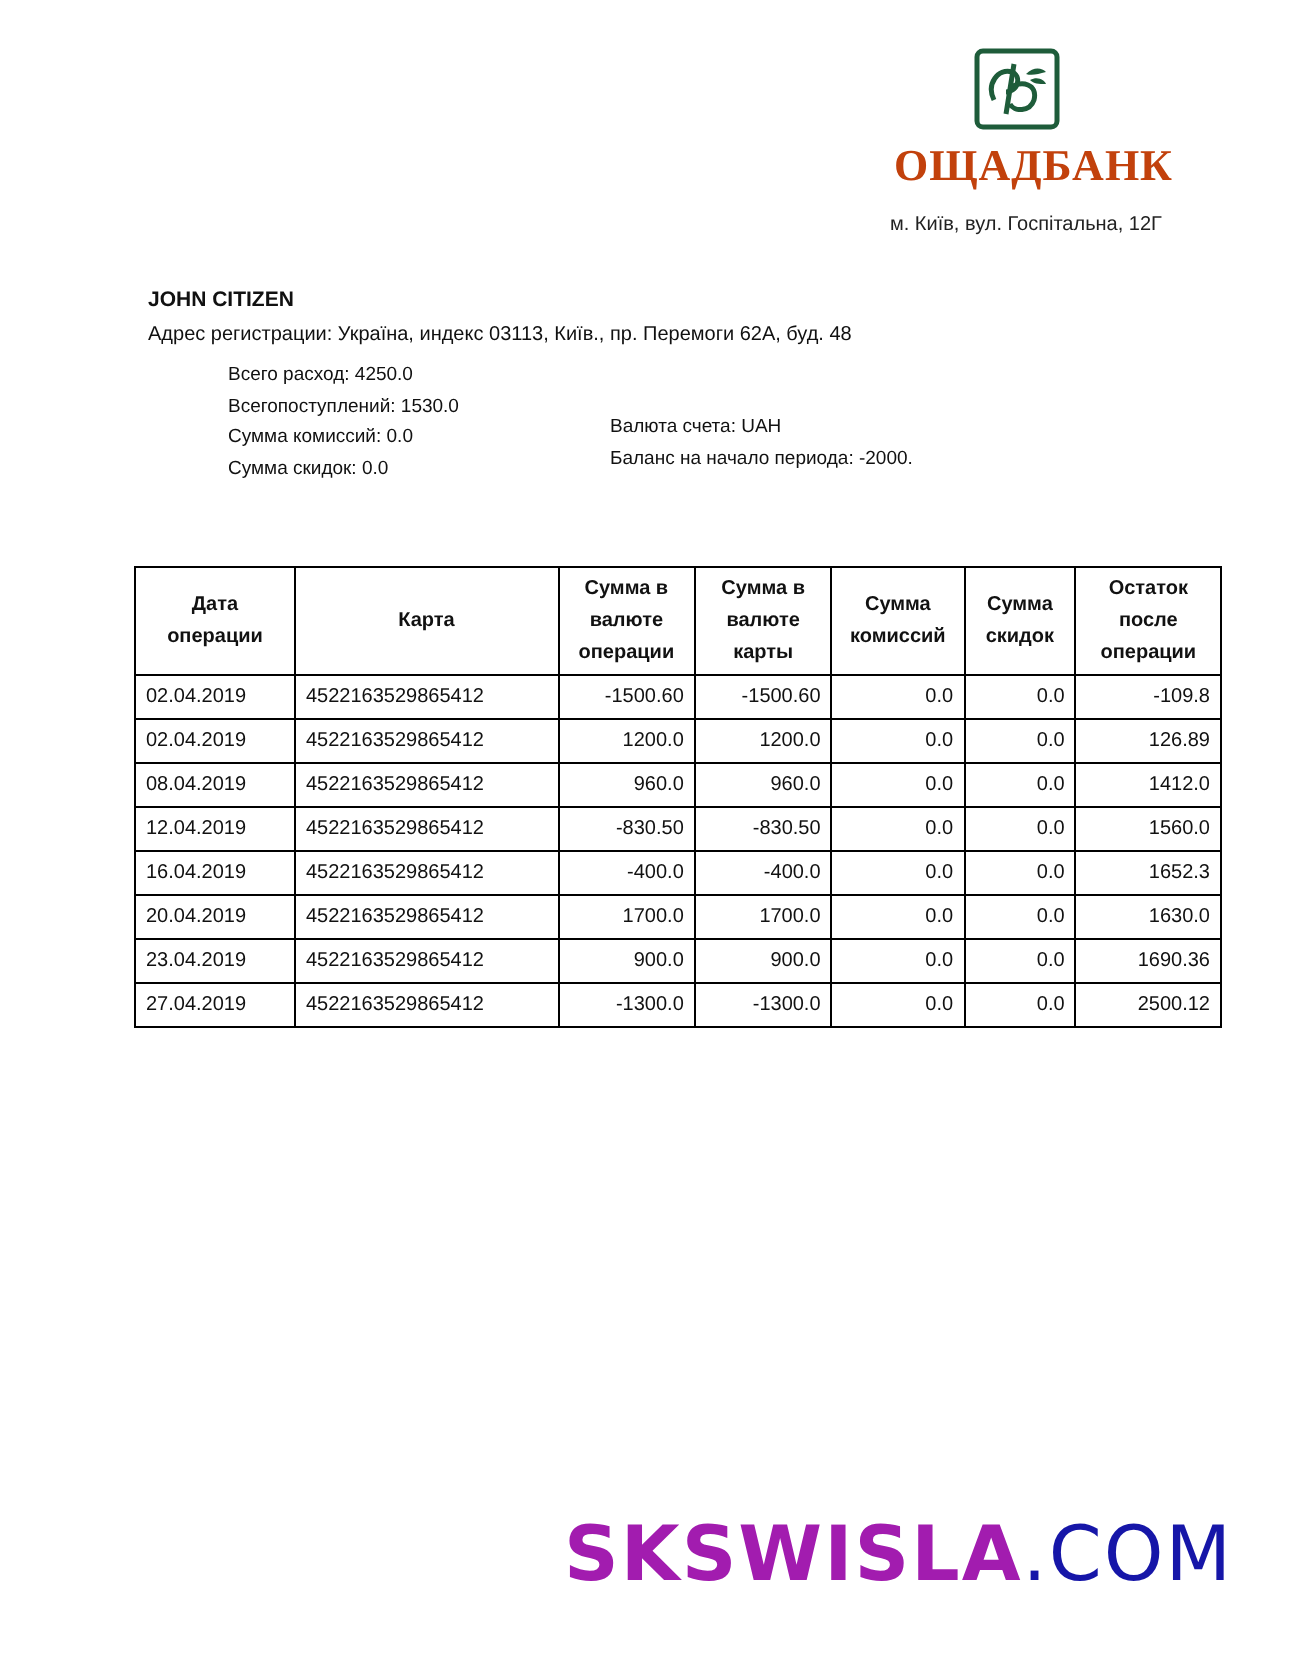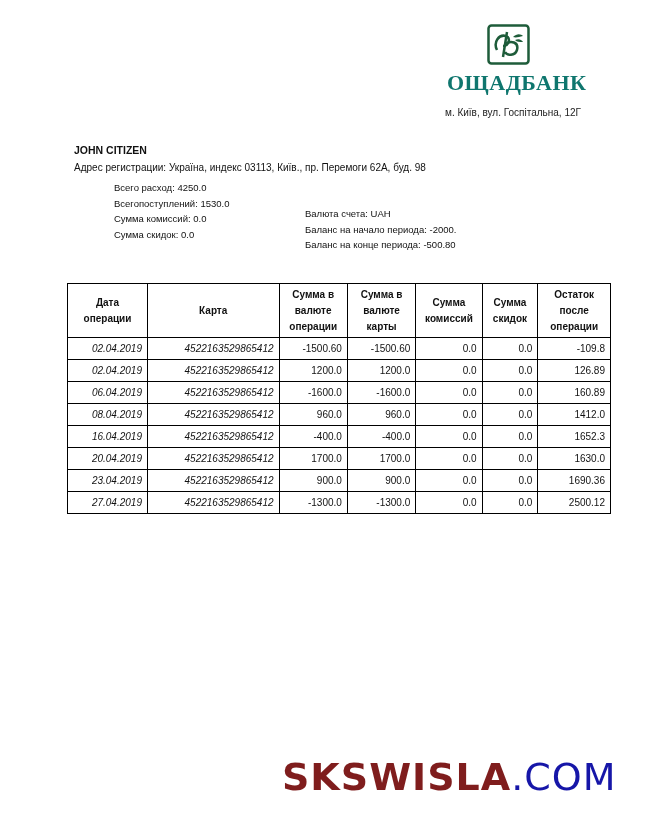--- a/index.html
+++ b/index.html
@@ -1,66 +1,65 @@
 <!DOCTYPE html>
 <html><head>
 <meta charset="utf-8">
 <style>
   html, body { margin:0; padding:0; background:#ffffff; }
   body { width:645px; height:839px; position:relative; overflow:hidden;
          font-family:"Liberation Sans", "DejaVu Sans", sans-serif; color:#111; }
   .logo-box { position:absolute; left:487px; top:24px; width:43px; height:41px; }
   .bank-name { position:absolute; left:447px; top:70px; font-family:"Liberation Serif", serif;
-               font-weight:bold; font-size:22px; color:#0f766e; letter-spacing:0.5px; }
+               font-weight:bold; font-size:22px; color:#c2410c; letter-spacing:0.5px; }
   .bank-address { position:absolute; left:445px; top:107px; font-size:10px; color:#222; }
   .client { position:absolute; left:74px; top:122px; font-size:10px; line-height:17px;margin-top:20px; }
   .client .name { font-weight:bold; font-size:10.5px; }
   .summary-left { position:absolute; left:74px; top:180px; font-size:9.5px; line-height:15.5px;margin-left:40px; }
   .summary-right { position:absolute; left:305px; top:180px; font-size:9.5px; line-height:15.5px;margin-top:26px; }
   table.ops { position:absolute; left:67px; top:283px; width:544px; border-collapse:collapse;
               font-size:10px; }
   table.ops th, table.ops td { border:1px solid #000; padding:0 5px; }
   table.ops th { font-weight:bold; text-align:center; height:53px; line-height:16px; vertical-align:middle; }
   table.ops td { height:21px; text-align:right; }
-  table.ops td.c-date, table.ops td.c-card { text-align:right;font-style:italic; }
+  table.ops td.c-date, table.ops td.c-card { text-align:left; }
   .watermark { position:absolute; left:282px; top:755px; font-size:38px; font-weight:bold;
                font-family:"DejaVu Sans", sans-serif; letter-spacing:1px; }
-  .wm-red { color:#7f1d1d; }
+  .wm-red { color:#a21caf; }
   .wm-blue { color:#1616a8; font-weight:normal; }
 </style>
 </head>
 <body>
 
 <div class="logo-box">
   <svg width="43" height="41" viewBox="0 0 43 41">
     <rect x="1.5" y="1.5" width="40" height="38" rx="3" fill="none" stroke="#1e5c3a" stroke-width="2.5"></rect>
     <path d="M10 26 C6 18 12 10 19 12 C24 14 22 22 16 22" fill="none" stroke="#1e5c3a" stroke-width="2.5"></path>
     <path d="M20 8 L16 33 M18 20 C24 16 32 18 30 26 C28 32 20 32 18 28" fill="none" stroke="#1e5c3a" stroke-width="2.5"></path>
     <path d="M26 13 C30 9 34 10 36 12 C32 13 29 14 26 13 Z" fill="#1e5c3a"></path>
     <path d="M28 16 C32 14 35 16 36 18 C32 18 30 18 28 16 Z" fill="#1e5c3a"></path>
   </svg>
 </div>
 <div class="bank-name">ОЩАДБАНК</div>
 <div class="bank-address">м. Київ, вул. Госпітальна, 12Г</div>
 
 <div class="client">
   <div class="name">JOHN CITIZEN</div>
-  <div>Адрес регистрации: Україна, индекс 03113, Київ., пр. Перемоги 62А, буд. 98</div>
+  <div>Адрес регистрации: Україна, индекс 03113, Київ., пр. Перемоги 62А, буд. 48</div>
 </div>
 
 <div class="summary-left">
   <div>Всего расход: 4250.0</div>
   <div>Всегопоступлений: 1530.0</div>
   <div>Сумма комиссий: 0.0</div>
   <div>Сумма скидок: 0.0</div>
 </div>
 <div class="summary-right">
   <div>Валюта счета: UAH</div>
   <div>Баланс на начало периода: -2000.</div>
-  <div>Баланс на конце периода: -500.80</div>
 </div>
 
 <table class="ops">
   <colgroup>
     <col style="width:76px">
       <col style="width:125px">
       <col style="width:65px">
       <col style="width:65px">
     <col style="width:63px">
       <col style="width:53px">
@@ -113,36 +112,36 @@
       <tr>
         <td class="c-date">02.04.2019</td>
         <td class="c-card">4522163529865412</td>
         <td>1200.0</td>
         <td>1200.0</td>
         <td>0.0</td>
         <td>0.0</td>
         <td>126.89</td>
       </tr>
       <tr>
-        <td class="c-date">06.04.2019</td>
-        <td class="c-card">4522163529865412</td>
-        <td>-1600.0</td>
-        <td>-1600.0</td>
-        <td>0.0</td>
-        <td>0.0</td>
-        <td>160.89</td>
-      </tr>
-      <tr>
         <td class="c-date">08.04.2019</td>
         <td class="c-card">4522163529865412</td>
         <td>960.0</td>
         <td>960.0</td>
         <td>0.0</td>
         <td>0.0</td>
         <td>1412.0</td>
+      </tr>
+      <tr>
+        <td class="c-date">12.04.2019</td>
+        <td class="c-card">4522163529865412</td>
+        <td>-830.50</td>
+        <td>-830.50</td>
+        <td>0.0</td>
+        <td>0.0</td>
+        <td>1560.0</td>
       </tr>
       <tr>
         <td class="c-date">16.04.2019</td>
         <td class="c-card">4522163529865412</td>
         <td>-400.0</td>
         <td>-400.0</td>
         <td>0.0</td>
         <td>0.0</td>
         <td>1652.3</td>
       </tr>

